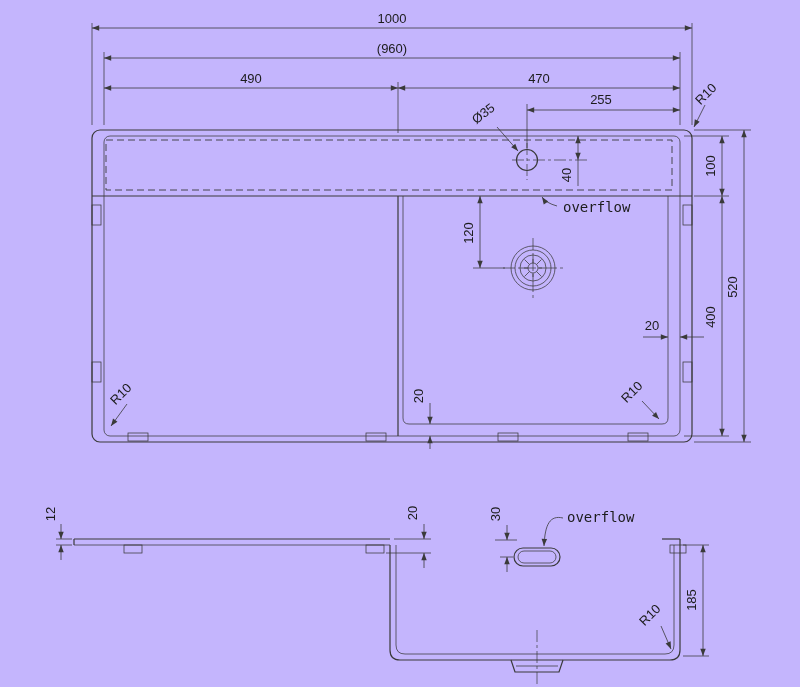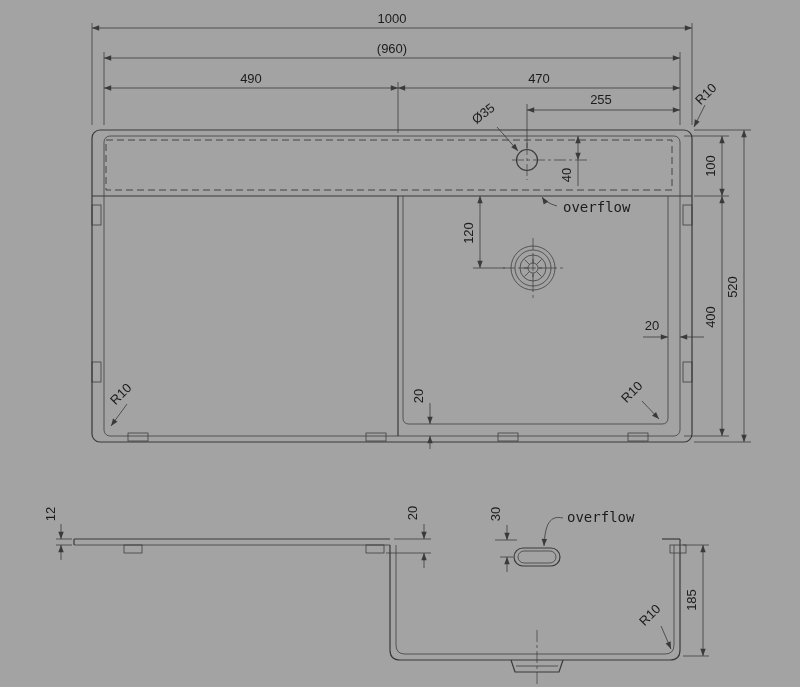--- a/index.html
+++ b/index.html
@@ -1,16 +1,16 @@
 <!DOCTYPE html>
 <html><head>
 <meta charset="utf-8">
 <style>
   html,body{margin:0;padding:0;background:#ffffff}
-  .canvas{width:800px;height:687px;background:#a3a3a3;position:relative;overflow:hidden}
+  .canvas{width:800px;height:687px;background:#c4b5fd;position:relative;overflow:hidden}
   svg{display:block}
   svg text{fill:#1c1c1c;font-family:"Liberation Sans",sans-serif;font-size:13px}
   svg text.mono{font-family:"DejaVu Sans Mono",monospace;font-size:14px}
   .ln{fill:none;stroke:#3a3a3a;stroke-width:1.2}
   .tn{fill:none;stroke:#3a3a3a;stroke-width:0.75}
   .dsh{fill:none;stroke:#3a3a3a;stroke-width:0.9;stroke-dasharray:7 4}
   .cl{fill:none;stroke:#3a3a3a;stroke-width:0.7;stroke-dasharray:12 3 3 3}
   .dim{fill:none;stroke:#3a3a3a;stroke-width:0.8}
 </style>
 </head>

